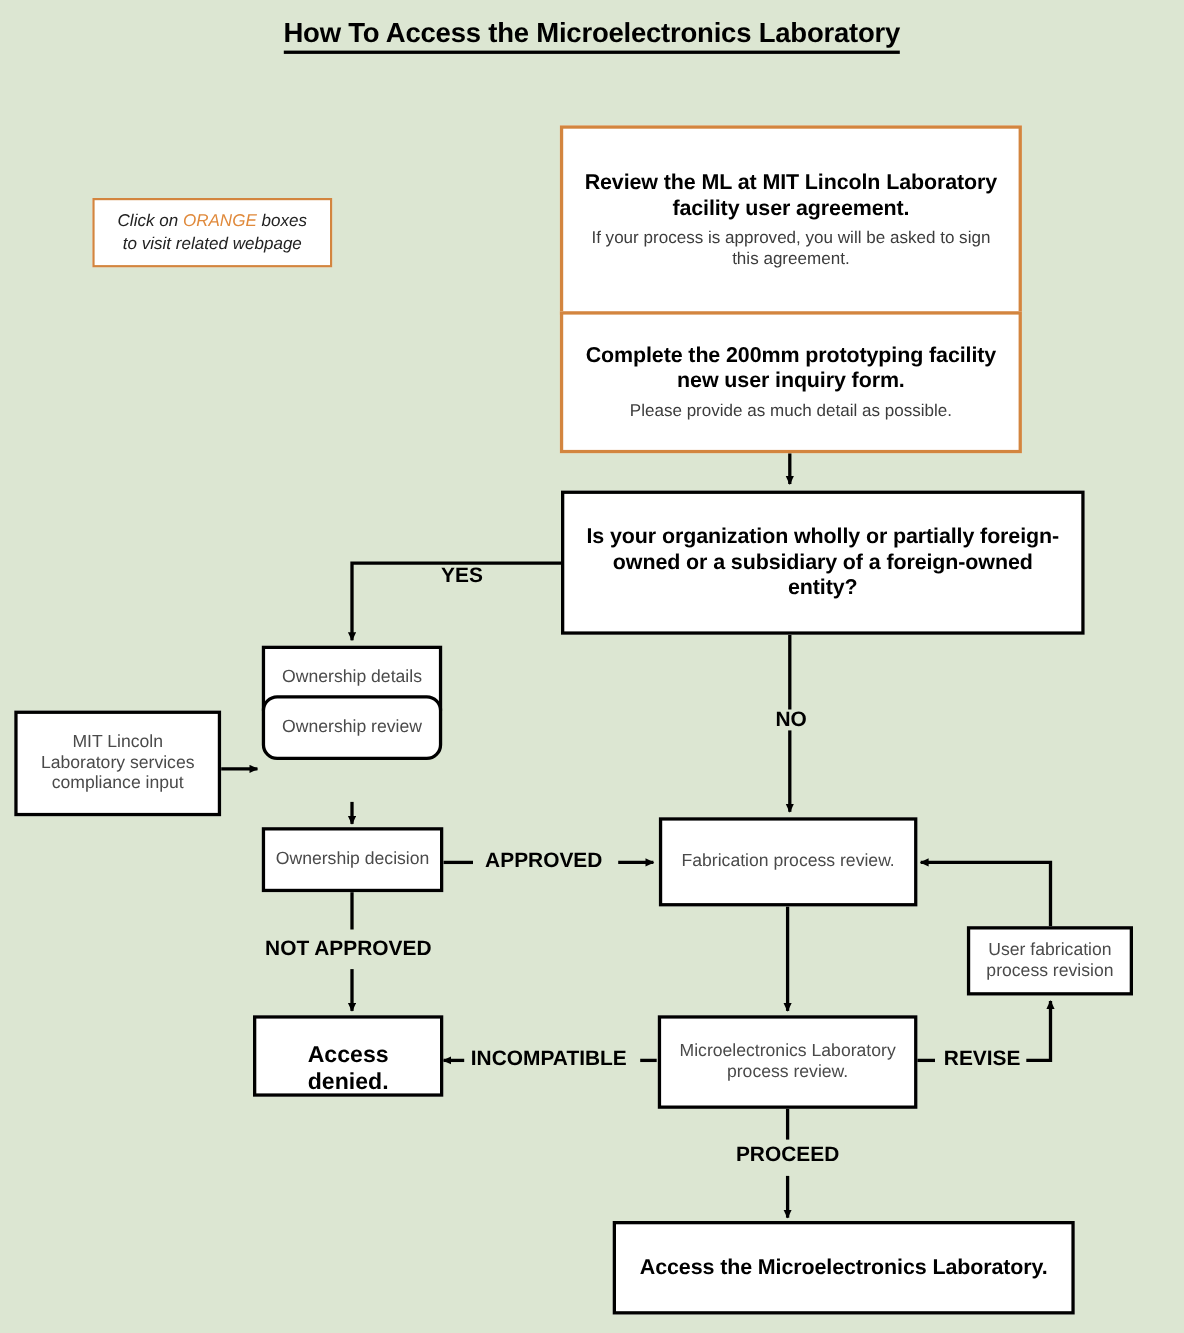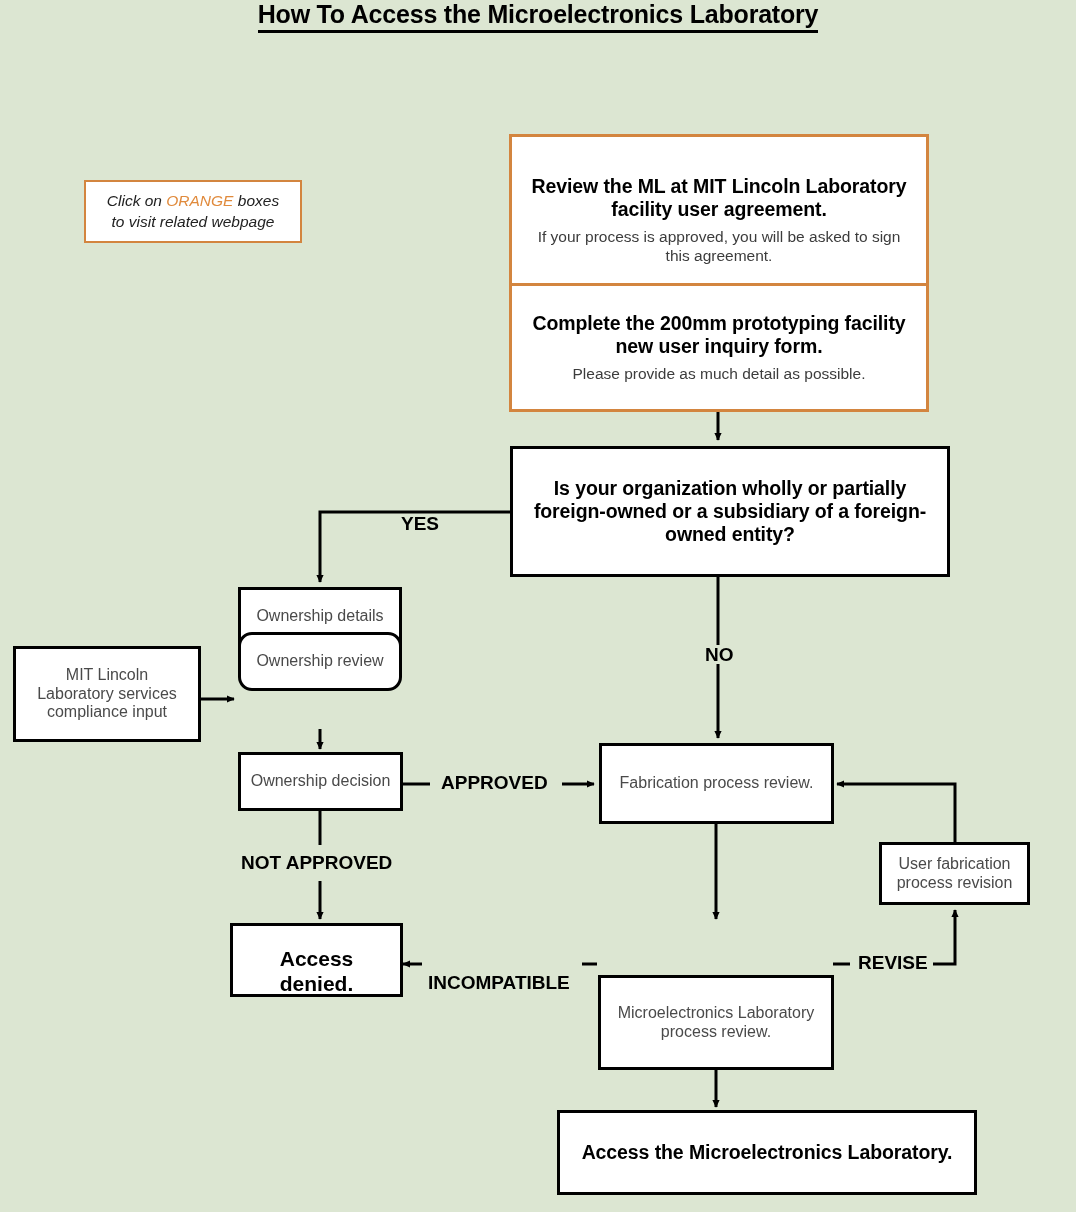--- a/index.html
+++ b/index.html
@@ -42,21 +42,21 @@
   .node.black  { border: 3px solid #000000; }
   .node.orange { border: 3px solid #d3853f; cursor: pointer; }
 
   .t-bold-lg  { font-weight: bold; color: #000; font-size: 19.5px; letter-spacing: -0.1px; }
   .t-sub      { font-weight: normal; color: #3c3c3c; font-size: 15.5px; margin-top: 7px; }
   .t-plain    { font-weight: normal; color: #4a4a4a; font-size: 16px; }
   .t-bold-md  { font-weight: bold; color: #000; font-size: 21px; margin-top: 24px; }
 
   #page-title {
     position: absolute;
-    left: 0; top: 0;
+    left: 0; top: 16px;
     width: 1076px;
     text-align: center;
     font-size: 25px;
     font-weight: bold;
     color: #000;
     letter-spacing: -0.2px;
   }
   #page-title .tx {
     border-bottom: 3px solid #000;
     padding-bottom: 2px;
@@ -145,35 +145,35 @@
 
       <path d="M716,1006 L716,1036"></path>
       <path d="M716,1069 L716,1107" marker-end="url(#ah)"></path>
     </g>
   </svg>
 
   <div class="edge-label" style="left:396px; top:502px;margin-top:12px;">YES</div>
   <div class="edge-label" style="left:700px; top:645px;">NO</div>
   <div class="edge-label" style="left:436px; top:773px;">APPROVED</div>
   <div class="edge-label" style="left:236px; top:853px;">NOT APPROVED</div>
-  <div class="edge-label" style="left:423px; top:953px;margin-top:20px;">INCOMPATIBLE</div>
+  <div class="edge-label" style="left:423px; top:953px;">INCOMPATIBLE</div>
   <div class="edge-label" style="left:853px; top:953px;">REVISE</div>
   <div class="edge-label" style="left:664px; top:1040px;">PROCEED</div>
 
-  <div class="node orange" style="left:509px; top:114px; width:420px; height:172px; padding:6px 18px;margin-top:20px;">
+  <div class="node orange" style="left:509px; top:114px; width:420px; height:172px; padding:6px 18px;">
     <div class="t-bold-lg">Review the ML at MIT Lincoln Laboratory facility user agreement.</div>
     <div class="t-sub">If your process is approved, you will be asked to sign this agreement.</div>
   </div>
 
   <div class="node orange" style="left:509px; top:283px; width:420px; height:129px; padding:6px 18px;">
     <div class="t-bold-lg">Complete the 200mm prototyping facility new user inquiry form.</div>
     <div class="t-sub">Please provide as much detail as possible.</div>
   </div>
 
-  <div class="node black" style="left:510px; top:446px; width:440px; height:131px; padding:4px 16px;justify-content:center;">
+  <div class="node black" style="left:510px; top:446px; width:476px; height:131px; padding:4px 16px;justify-content:center;">
     <div class="t-bold-lg">Is your organization wholly or partially foreign-owned or a subsidiary of a foreign-owned entity?</div>
   </div>
 
   <div class="node black" style="left:238px; top:587px; width:164px; height:59px; padding:2px 8px;">
     <div class="t-plain">Ownership details</div>
   </div>
 
   <div class="node black" style="left:238px; top:632px; width:164px; height:59px; padding:2px 8px;border-radius:14px;">
     <div class="t-plain">Ownership review</div>
   </div>
@@ -191,21 +191,21 @@
   </div>
 
   <div class="node black" style="left:599px; top:743px; width:235px; height:81px; padding:2px 12px;">
     <div class="t-plain">Fabrication process review.</div>
   </div>
 
   <div class="node black" style="left:879px; top:842px; width:151px; height:63px; padding:1px 6px;">
     <div class="t-plain">User fabrication process revision</div>
   </div>
 
-  <div class="node black" style="left:598px; top:975px; width:236px; height:95px; padding:2px 10px;">
+  <div class="node black" style="left:598px; top:923px; width:236px; height:85px; padding:2px 10px;">
     <div class="t-plain">Microelectronics Laboratory process review.</div>
   </div>
 
   <div class="node black" style="left:509px; top:1110px; width:420px; height:85px; padding:2px 20px;margin-left:48px;">
     <div class="t-bold-lg">Access the Microelectronics Laboratory.</div>
   </div>
 
 </div>
 
 </body></html>

